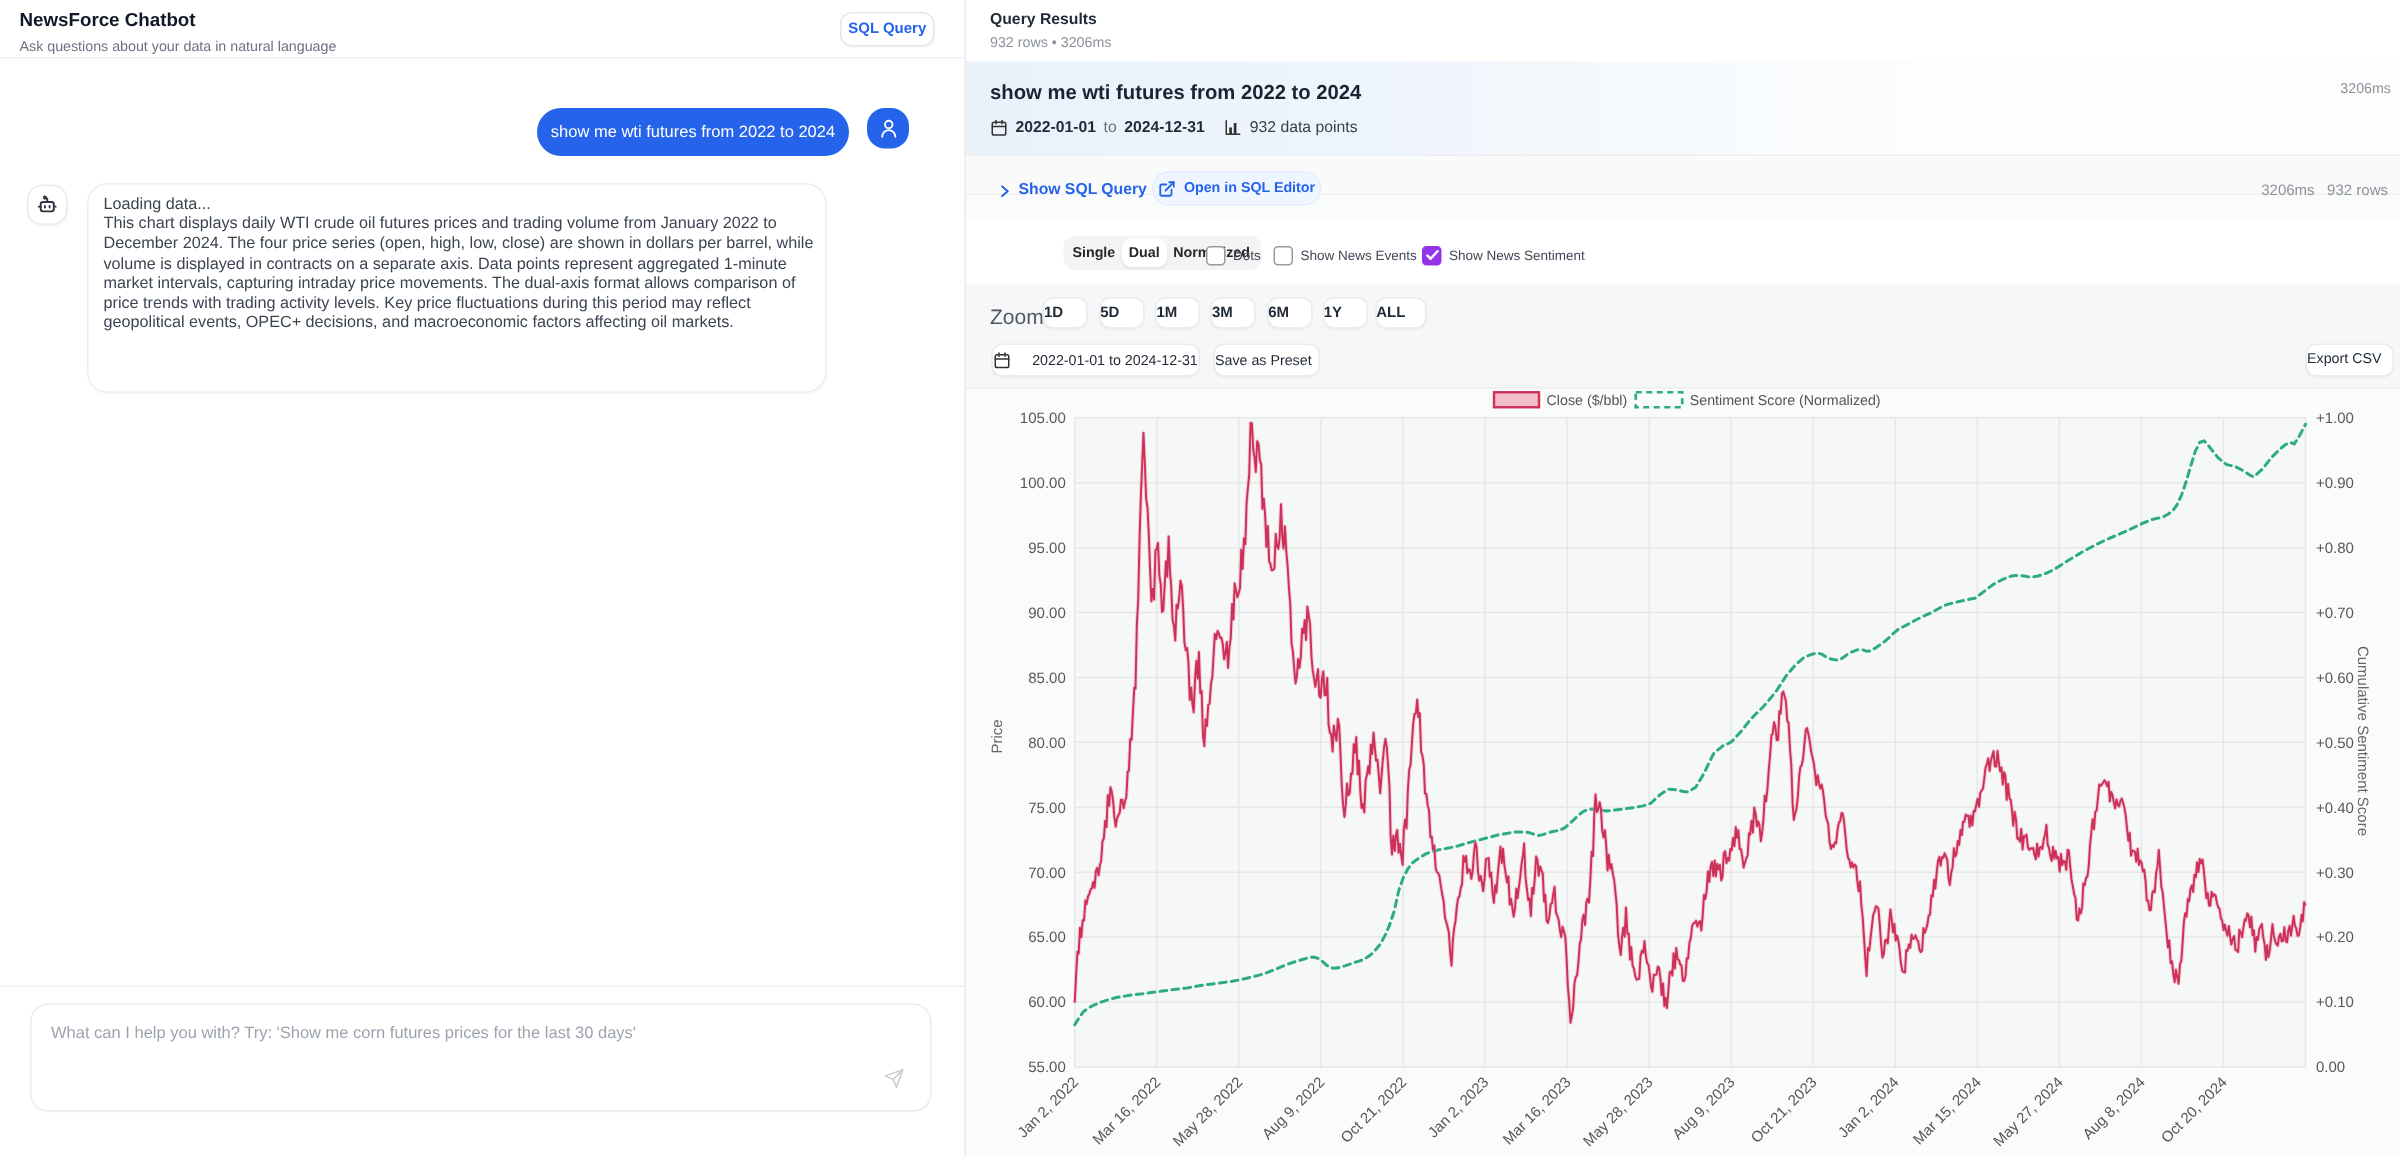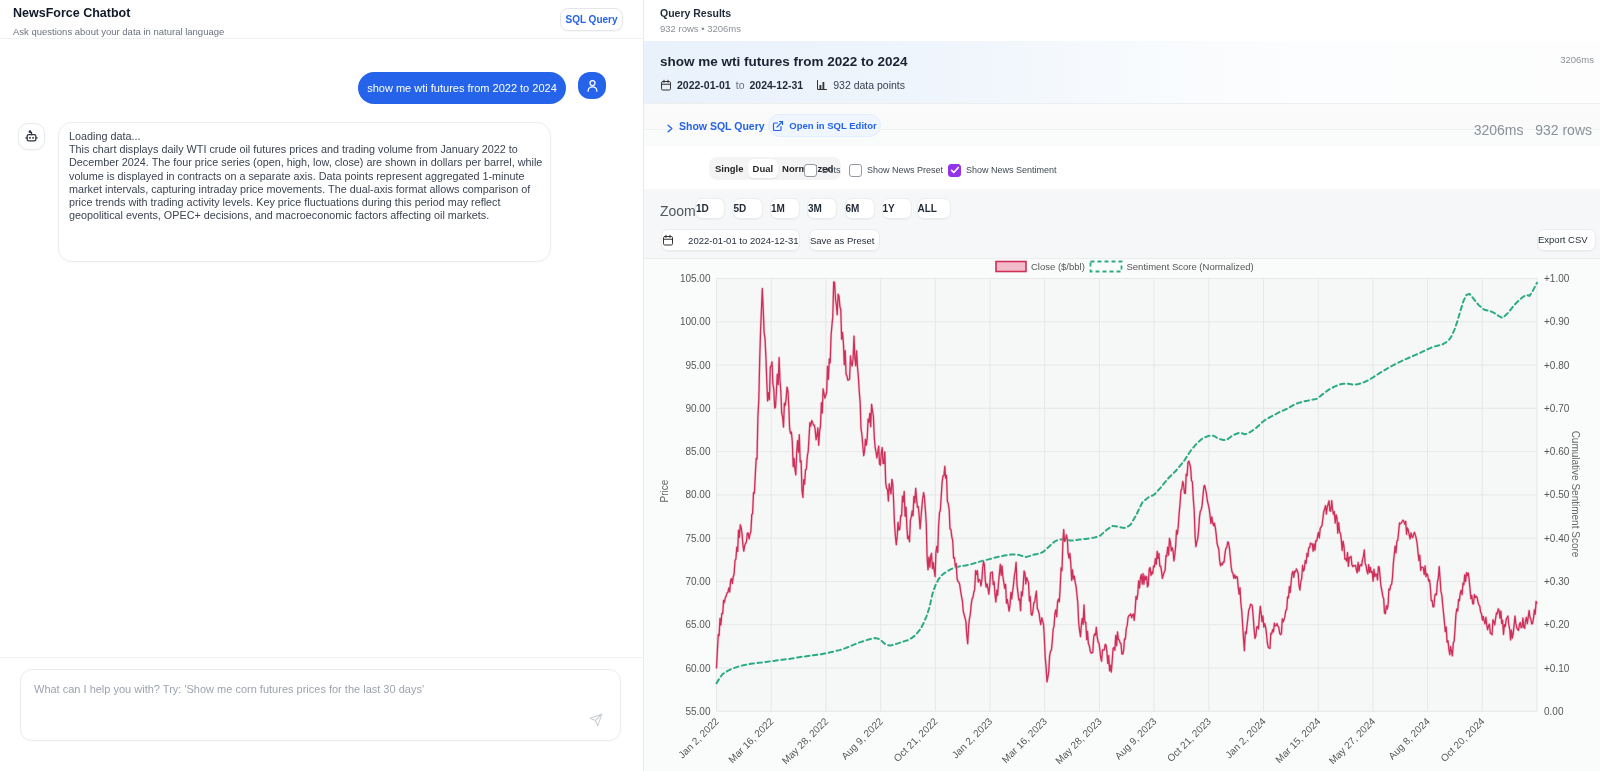--- a/index.html
+++ b/index.html
@@ -25,21 +25,21 @@
 #qband { position:absolute; left:0; top:41px; width:956px; height:63px; background:linear-gradient(90deg,#e9f1fb 0%,#eff5fc 30%,#f7fafd 50%,#fcfdfe 68%,#fdfdfd 100%); border-bottom:1px solid #eceef0; }
 #qband .q { position:absolute; left:16px; top:13px; font-size:13.5px; font-weight:bold; color:#1a2332; }
 #qband .meta { position:absolute; left:16px; top:38px; font-size:10.5px; color:#374151; display:flex; align-items:center; gap:5px; }
 #qband .meta b { font-weight:bold; color:#1f2937; }
 #qband .meta .to { color:#6b7280; }
 #qband .ms { position:absolute; right:6px; top:13px; font-size:9.5px; color:#8b919a; }
 #sqlrow { position:absolute; left:0; top:105px; width:956px; height:25px; background:#fafafa; border-bottom:1px solid #f0f1f3; }
 #sqlrow .chev { position:absolute; left:20px; top:15px; }
 #sqlrow .lbl { position:absolute; left:35px; top:15px; font-size:10.5px; font-weight:bold; color:#2563eb; }
 #sqlrow .pill { position:absolute; left:124px; top:9px; width:113px; height:23px; background:#eff6ff; border:1px solid #e3edfd; border-radius:12px; display:flex; align-items:center; justify-content:center; gap:5px; font-size:9.5px; font-weight:bold; color:#2563eb; }
-#sqlrow .r { position:absolute; right:8px; top:17px; font-size:14px; color:#8b919a; }
+#sqlrow .r { position:absolute; right:8px; top:17px; font-size:10px; color:#8b919a; }
 #ctlrow { position:absolute; left:0; top:146px; width:956px; height:43px; background:#fff; }
 .seg { position:absolute; left:17.5px; top:11px; width:132px; height:23px; background:#f4f4f5; border-radius:8px; display:flex; align-items:center; padding:2px;margin-left:47px; }
 .seg span { font-size:9.5px; font-weight:bold; color:#27272a; padding:0 4.5px; line-height:19px; }
 .seg .on { background:#fff; border-radius:6px; box-shadow:0 1px 2px rgba(0,0,0,.08); }
 .cb { position:absolute; top:17.5px; width:13px; height:13px; border:1.5px solid #949aa2; border-radius:3px; background:#fff; }
 .cb.chk { background:#9333ea; border-color:#9333ea; display:flex; align-items:center; justify-content:center; }
 .cblbl { position:absolute; top:19px; font-size:9px; color:#3f4854; }
 #zoomrow { position:absolute; left:0; top:189px; width:956px; height:82px; background:#f6f7f8; }
 #zoomrow .zl { position:absolute; left:16px; top:14px; font-size:14px; color:#52575e; }
 .zbtn { position:absolute; top:9px; height:21px; background:#fff; border:1px solid #ececee; border-radius:7px; box-shadow:0 1px 1px rgba(0,0,0,.04); font-size:10px; font-weight:bold; color:#1f2937; text-align:left; line-height:19px; }
@@ -122,21 +122,21 @@
     </div>
     <div id="ctlrow">
       <div class="seg">
           <span>Single</span>
           <span class="on">Dual</span>
           <span>Normalized</span>
         </div>
       <div class="cb" style="left:160px"></div>
         <div class="cblbl" style="left:178px">Dots</div>
       <div class="cb" style="left:204.5px"></div>
-        <div class="cblbl" style="left:223px">Show News Preset</div>
+        <div class="cblbl" style="left:223px">Show News Events</div>
       <div class="cb chk" style="left:304px">
           <svg width="10" height="10" viewBox="0 0 24 24" fill="none" stroke="#fff" stroke-width="4" stroke-linecap="round" stroke-linejoin="round">
             <path d="M4 13l5 5 11-12"></path>
           </svg>
         </div>
         <div class="cblbl" style="left:322px">Show News Sentiment</div>
     </div>
     <div id="zoomrow">
       <div class="zl">Zoom:</div>
       <div class="zbtn" style="left:51px;width:30px">1D</div>

